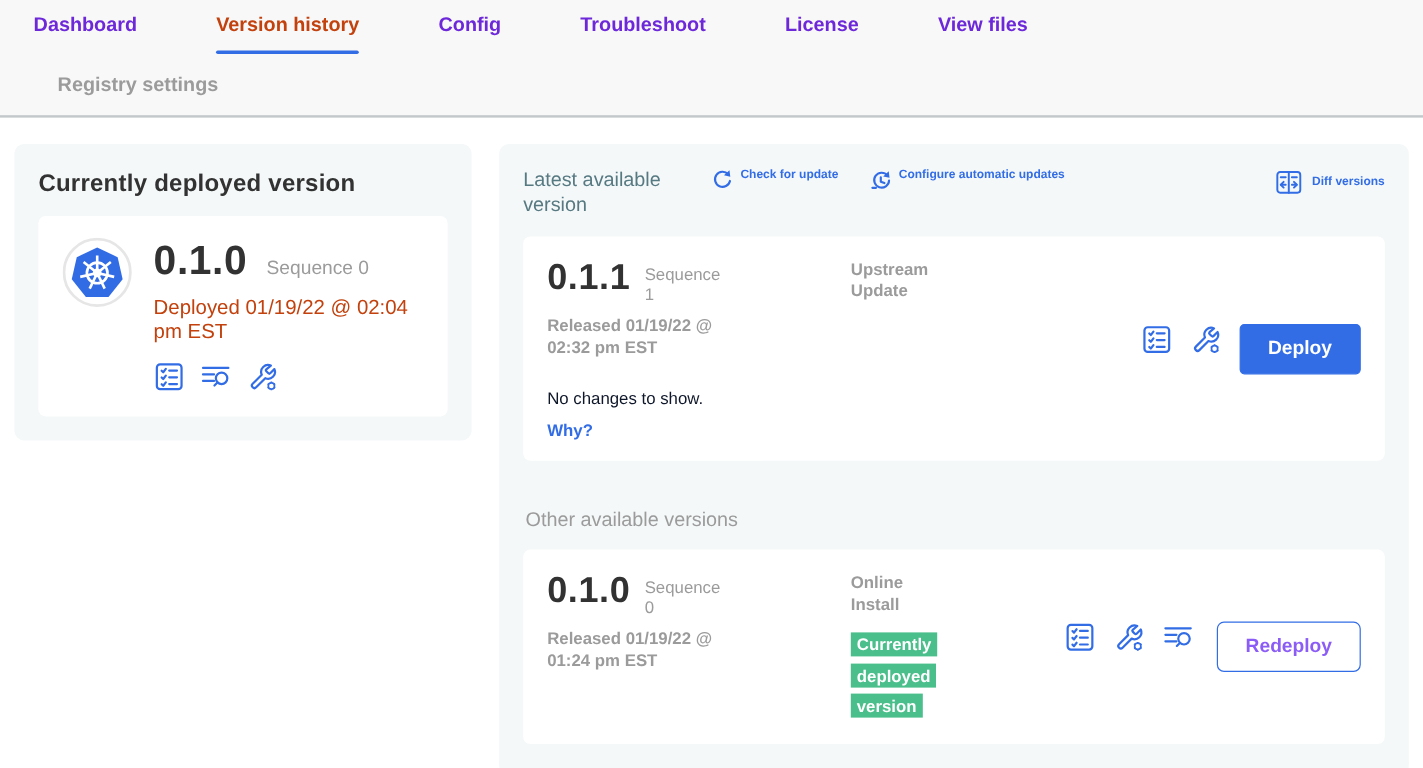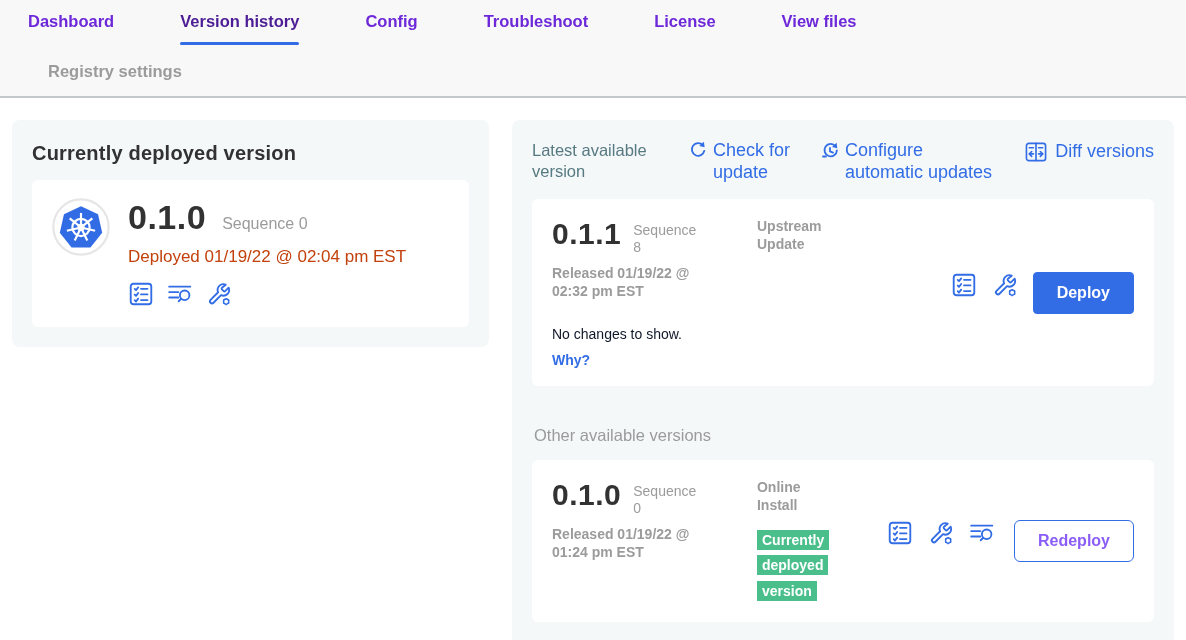--- a/index.html
+++ b/index.html
@@ -5,21 +5,21 @@
   * { margin:0; padding:0; box-sizing:border-box; }
   html,body { width:1186px; height:640px; background:#fff; overflow:hidden;
     font-family:"Liberation Sans","DejaVu Sans",sans-serif; }
 
   
   .nav { background:#f8f8f8; border-bottom:2px solid #c3c8ca; padding-top:12px; }
   .nav-row1 { display:flex; padding-left:28px; }
   .tab { margin-right:66px; font-size:16.5px; font-weight:bold; color:#6d28d9;
     cursor:pointer; white-space:nowrap; }
   .tab .tab-underline { height:3px; background:transparent; border-radius:2px; margin-top:11px; }
-  .tab.active { color:#4c1d95; }
+  .tab.active { color:#c2410c; }
   .tab.active .tab-underline { background:#326de6; }
   .nav-row2 { padding:17px 4px 15px 48px; }
   .tab2 { font-size:16.5px; font-weight:bold; color:#9b9b9b; cursor:pointer; }
 
   
   .main { display:flex; align-items:flex-start; gap:23px; padding:22px 12px 0 12px; }
   .panel { background:#f4f8f9; border-radius:8px; }
 
   
   .left-panel { width:485px; padding:22px 20px 20px 20px; }
@@ -32,27 +32,27 @@
   .ver-seq { font-size:16px; color:#9b9b9b; }
   .deployed-ts { margin-top:10px; font-size:17px; color:#c2410c; }
   .icon-row { display:flex; align-items:center; gap:13px; margin-top:14px; color:#326de6; }
   .icon-row svg, .vcol-right svg { display:block; }
 
   
   .right-panel { flex:1; padding:20px 20px 26px 20px; }
   .rp-header { display:flex; align-items:flex-start; }
   .rp-title { width:142px; font-size:16.5px; font-weight:normal; color:#577981; line-height:1.25; }
   .rp-action { display:flex; align-items:flex-start; gap:7px; color:#326de6; cursor:pointer; }
-  .rp-action .lbl { font-size:18px; font-weight:normal; line-height:1.2; }
+  .rp-action .lbl { font-size:10px; font-weight:bold; line-height:1.2; }
   .act-1 { margin-left:14px; width:110px; }
   .act-2 { margin-left:22px; width:175px; }
   .act-3 { margin-left:auto; align-items:center; }
   .rp-action svg { flex:0 0 auto; margin-top:1px; }
 
-  .version-card { background:#fff; border-radius:6px; padding:18px 20px; display:flex; }
+  .version-card { background:#fff; border-radius:6px; padding:18px 20px; display:flex;gap:48px; }
   .vc-first { margin-top:16px; }
   .vcol-left { width:205px; }
   .vline { display:flex; align-items:flex-start; gap:12px; }
   .v-big { font-size:30px; font-weight:bold; color:#323232; letter-spacing:.5px; }
   .v-seq { width:72px; font-size:14px; color:#9b9b9b; line-height:1.2; padding-top:5px; }
   .released { margin-top:8px; width:170px; font-size:14px; font-weight:bold;
     color:#9b9b9b; line-height:1.3; }
   .no-changes { margin-top:26px; font-size:14px; color:#0f172a; }
   .why-link { margin-top:10px; font-size:14px; font-weight:bold; color:#326de6; cursor:pointer; }
   .vcol-mid { width:130px; margin-left:0; }
@@ -229,21 +229,21 @@
             <use href="#i-diffver"></use>
           </svg>
         <span class="lbl">Diff versions</span>
       </div>
     </div>
 
     <div class="version-card vc-first">
       <div class="vcol-left">
         <div class="vline">
           <span class="v-big">0.1.1</span>
-          <span class="v-seq">Sequence 8</span>
+          <span class="v-seq">Sequence 1</span>
         </div>
         <div class="released">Released 01/19/22 @ 02:32 pm EST</div>
         <div class="no-changes">No changes to show.</div>
         <div class="why-link">Why?</div>
       </div>
       <div class="vcol-mid">
         <div class="source">Upstream Update</div>
       </div>
       <div class="vcol-right">
         <svg width="26" height="26" viewBox="0 0 24 24">

